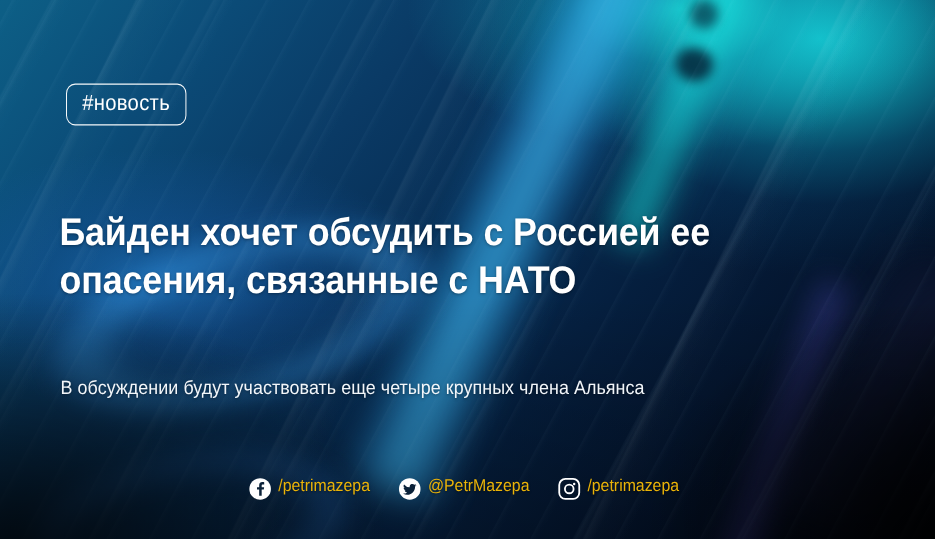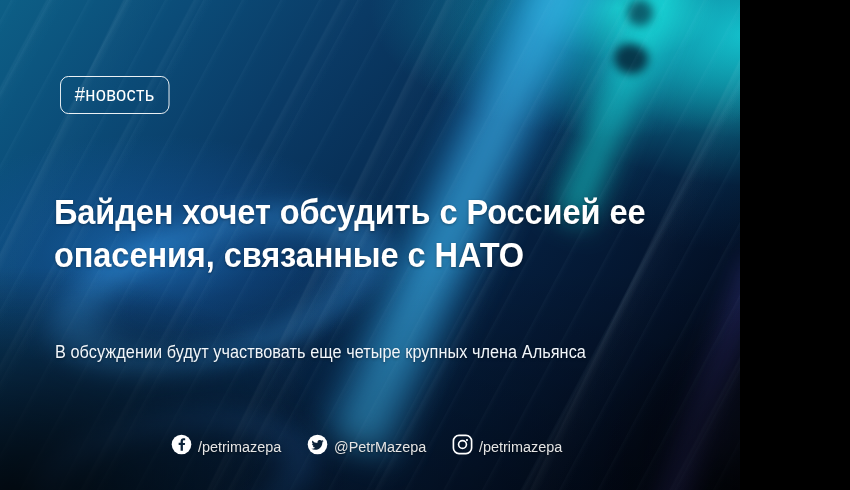--- a/index.html
+++ b/index.html
@@ -3,26 +3,25 @@
 <meta charset="utf-8">
 <title>Petr i Mazepa — news card</title>
 <style>
   html, body {
     margin: 0;
     padding: 0;
     background: #000;
   }
   .card {
     position: relative;
-    width: 700px;
+    width: 850px;
     height: 490px;
     overflow: hidden;
     font-family: "Liberation Sans", "DejaVu Sans", sans-serif;
     background: #0a2a4d;
-    padding-left: 40px;
     -webkit-font-smoothing: antialiased;
   }
 
   
   .bg {
     position: absolute;
     inset: 0;
     pointer-events: none;
   }
   
@@ -267,23 +266,23 @@
     left: 0;
     right: 0;
     top: 434px;
     display: flex;
     align-items: center;
     justify-content: center;
     gap: 19px;
   }
   .social {
     display: flex;
-    align-items: flex-end;
+    align-items: flex-start;
     gap: 6px;
-    color: #e5e5e5;
+    color: #eab308;
     font-size: 15.5px;
     line-height: 1;
     white-space: nowrap;
     text-shadow: 0 1px 2px rgba(0,0,0,0.45);
   }
   .social .handle {
     transform: scaleX(0.93);
     transform-origin: left center;
     display: inline-block;
     padding-bottom: 1px;

